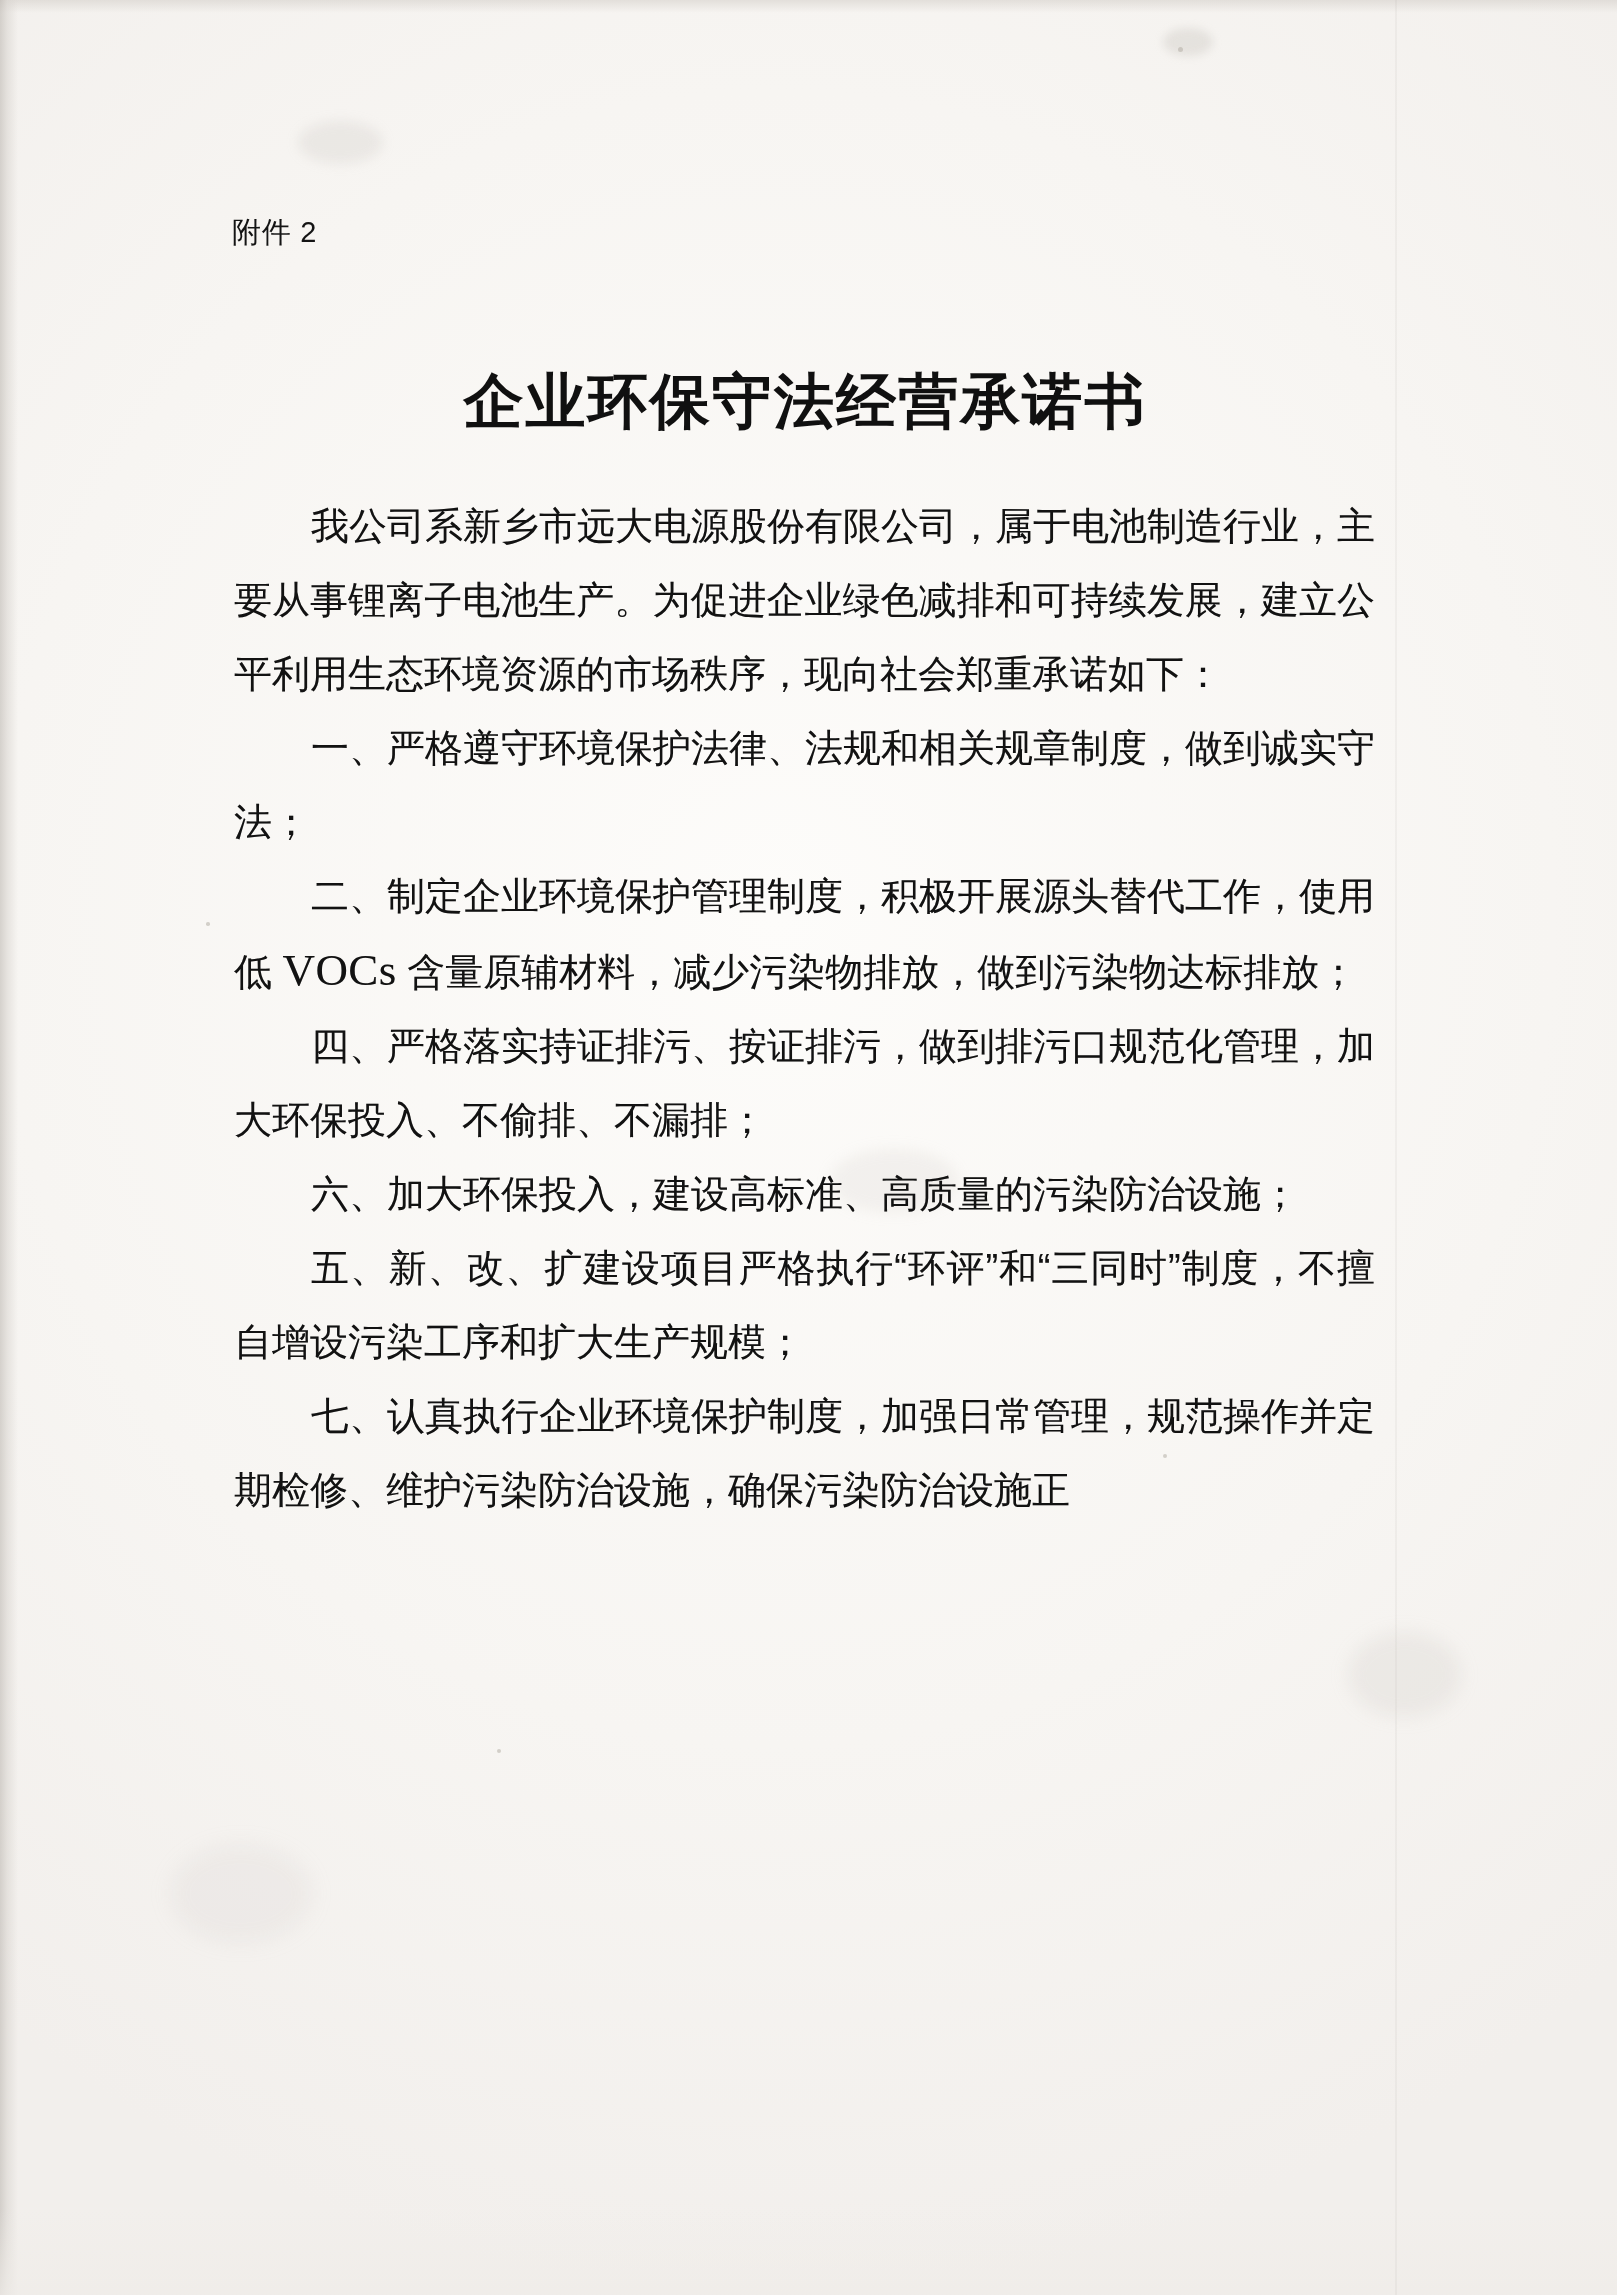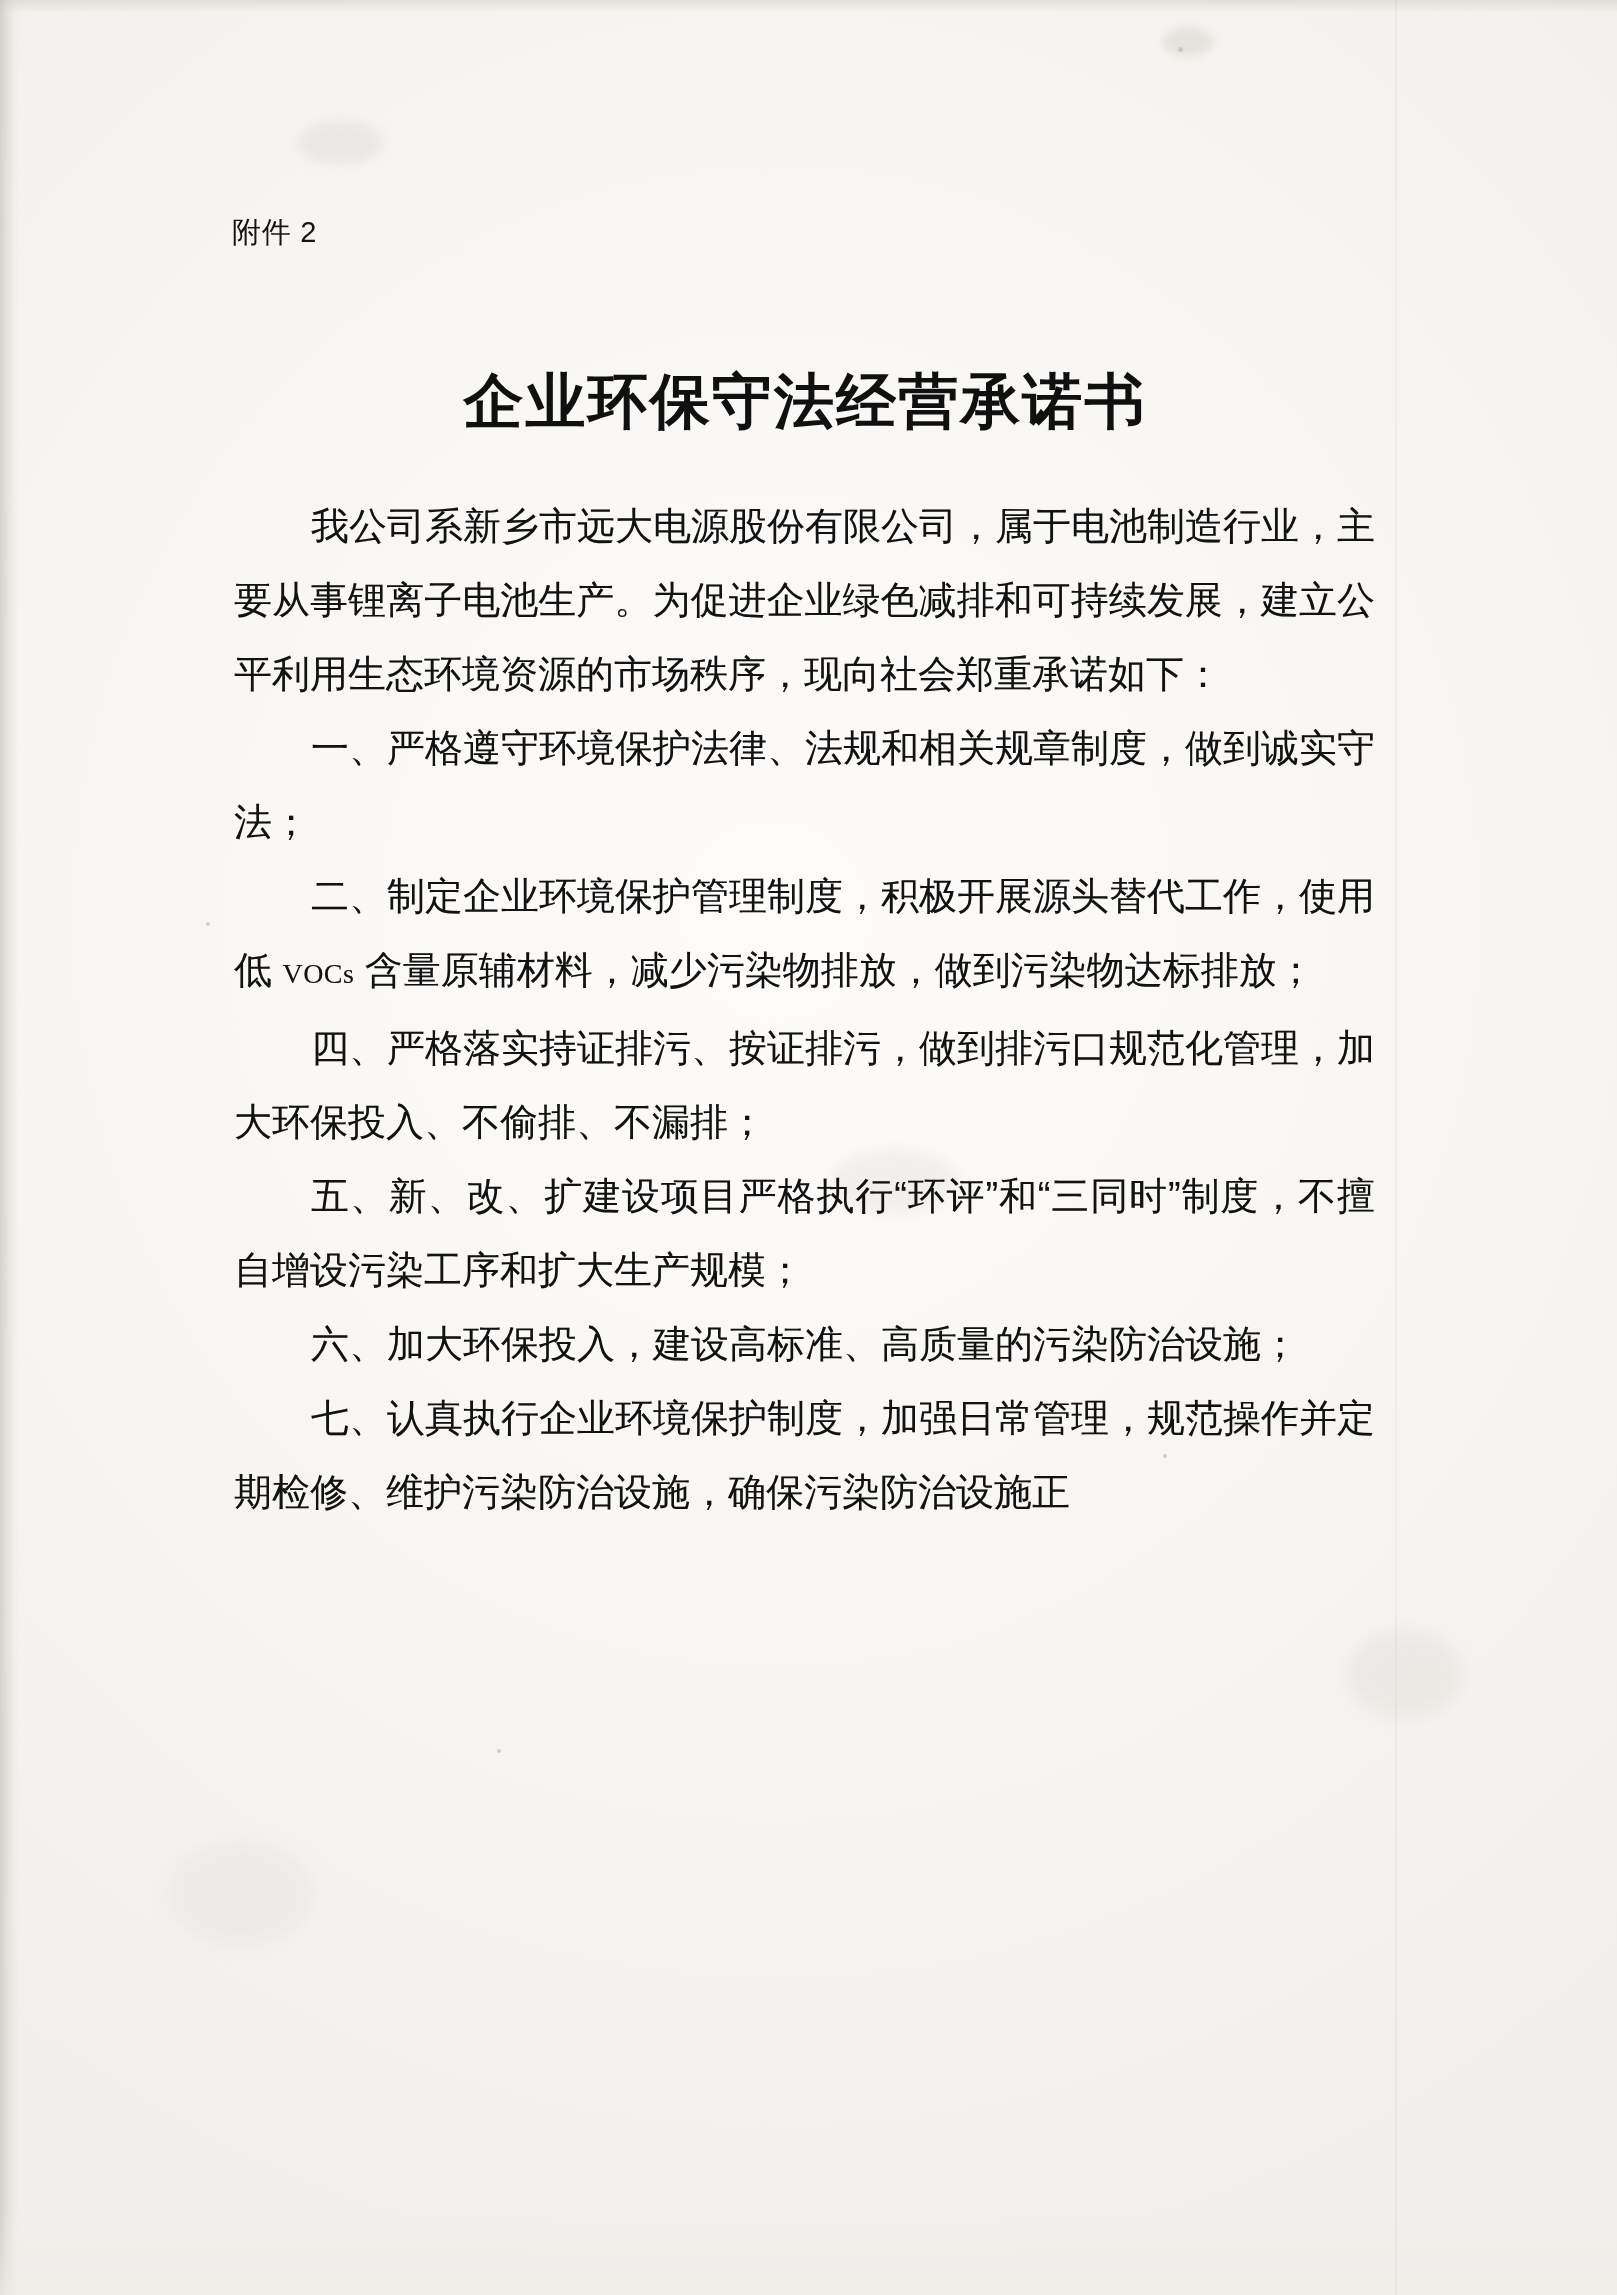--- a/index.html
+++ b/index.html
@@ -112,21 +112,21 @@
   .para {
     margin: 0 8px 0 0;
     text-indent: 77px;
     text-align: justify;
   }
   .para + .para { margin-top: 0; }
 
   
   .latin {
     font-family: "Liberation Serif", serif;
-    font-size: 28px;
+    font-size: 45px;
     letter-spacing: 0.4px;
   }
 
   
   .body-text { text-shadow: 0 0 0.3px rgba(0,0,0,0.25); }
 
   
   .speck {
     position: absolute;
     background: #b5aea6;
@@ -156,19 +156,19 @@
 
   <div class="attachment-label">附件 2</div>
 
   <div class="doc-title">企业环保守法经营承诺书</div>
 
   <div class="body-text">
     <p class="para">我公司系新乡市远大电源股份有限公司，属于电池制造行业，主要从事锂离子电池生产。为促进企业绿色减排和可持续发展，建立公平利用生态环境资源的市场秩序，现向社会郑重承诺如下：</p>
     <p class="para">一、严格遵守环境保护法律、法规和相关规章制度，做到诚实守法；</p>
     <p class="para">二、制定企业环境保护管理制度，积极开展源头替代工作，使用低 <span class="latin">VOCs</span> 含量原辅材料，减少污染物排放，做到污染物达标排放；</p>
     <p class="para">四、严格落实持证排污、按证排污，做到排污口规范化管理，加大环保投入、不偷排、不漏排；</p>
+    <p class="para">六、加大环保投入，建设高标准、高质量的污染防治设施；</p>
     <p class="para">五、新、改、扩建设项目严格执行“环评”和“三同时”制度，不擅自增设污染工序和扩大生产规模；</p>
-    <p class="para">六、加大环保投入，建设高标准、高质量的污染防治设施；</p>
     <p class="para">七、认真执行企业环境保护制度，加强日常管理，规范操作并定期检修、维护污染防治设施，确保污染防治设施正</p>
   </div>
 
 </div>
 
 
 </body></html>

